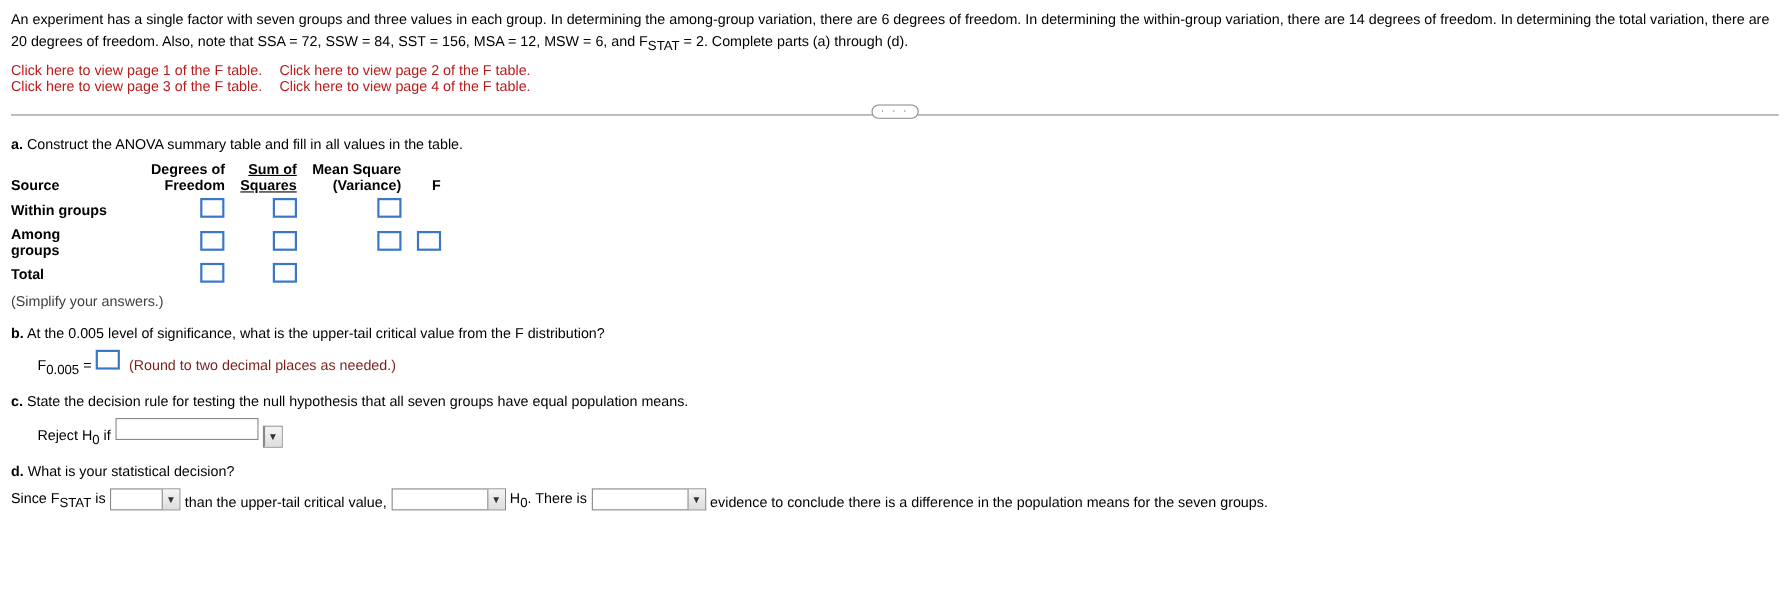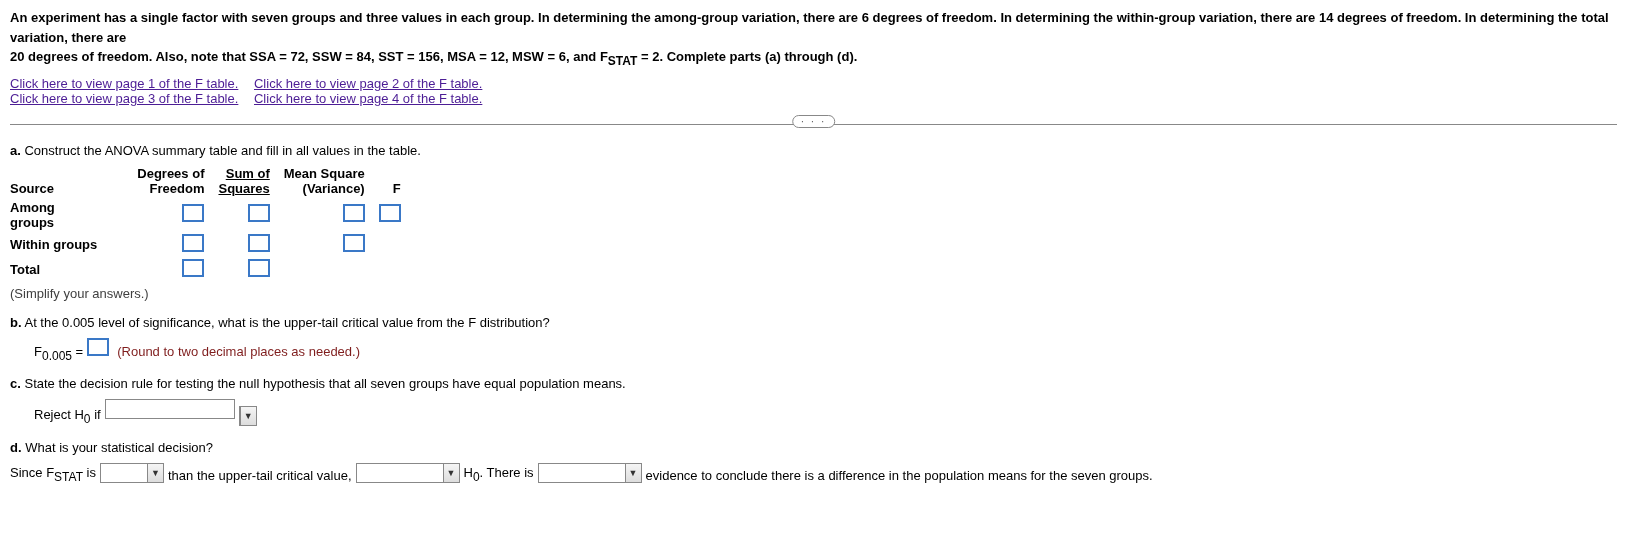--- a/index.html
+++ b/index.html
@@ -1,20 +1,20 @@
 <!DOCTYPE html>
 <html><head>
   <meta charset="utf-8">
   <style>
     * { box-sizing: border-box; margin: 0; padding: 0; }
     body { font-family: Arial, sans-serif; font-size: 13px; color: #000; background: #fff; padding: 8px 10px; }
-    .problem-text { line-height: 1.5; margin-bottom: 6px; font-weight: bold; }
+    .problem-text { line-height: 1.5; margin-bottom: 6px; }
     .sub { font-size: 12px; vertical-align: sub; }
     .links { margin-bottom: 10px; }
-    .link { color: #4c1d95; text-decoration: underline; cursor: pointer; margin-right: 12px; }
+    .link { color: #b91c1c; cursor: pointer; margin-right: 12px; }
     .divider { position: relative; margin: 18px 0; }
     .divider hr { border: none; border-top: 1px solid #888; }
     .divider .badge { position: absolute; left: 50%; top: -9px; transform: translateX(-50%); background: #fff; border: 1px solid #888; border-radius: 10px; padding: 0 8px; font-size: 10px; letter-spacing: 2px; color: #555; cursor: pointer; }
     .section { margin-bottom: 14px; }
     .bold { font-weight: bold; }
     table.anova { border-collapse: collapse; margin-top: 6px; }
     table.anova th, table.anova td { padding: 2px 14px 2px 0; text-align: right; vertical-align: middle; white-space: nowrap; }
     table.anova th:first-child, table.anova td:first-child { text-align: left; padding-right: 40px; }
     .num-input { width: 22px; height: 18px; border: 2px solid #3a78c7; background: #fff; display: inline-block; }
     .hint { color: #404040; margin-top: 4px; }
@@ -54,33 +54,33 @@
       <th style="vertical-align:bottom;">Source</th>
       <th style="white-space:pre-line;"><span>Degrees of
 Freedom</span></th>
       <th style="white-space:pre-line;text-decoration:underline;"><span>Sum of
 Squares</span></th>
       <th style="white-space:pre-line;"><span>Mean Square
 (Variance)</span></th>
       <th style="vertical-align:bottom;">F</th>
     </tr>
     <tr>
+      <td class="bold">Within groups</td>
+      <td><span class="num-input"></span></td>
+      <td><span class="num-input"></span></td>
+      <td><span class="num-input"></span></td>
+      <td></td>
+    </tr>
+    <tr>
       <td class="bold" style="white-space:pre-line;"><span>Among
 groups</span></td>
       <td><span class="num-input"></span></td>
       <td><span class="num-input"></span></td>
       <td><span class="num-input"></span></td>
       <td><span class="num-input"></span></td>
-    </tr>
-    <tr>
-      <td class="bold">Within groups</td>
-      <td><span class="num-input"></span></td>
-      <td><span class="num-input"></span></td>
-      <td><span class="num-input"></span></td>
-      <td></td>
     </tr>
     <tr>
       <td class="bold">Total</td>
       <td><span class="num-input"></span></td>
       <td><span class="num-input"></span></td>
       <td></td>
           <td></td>
     </tr>
   </tbody>
     </table>

